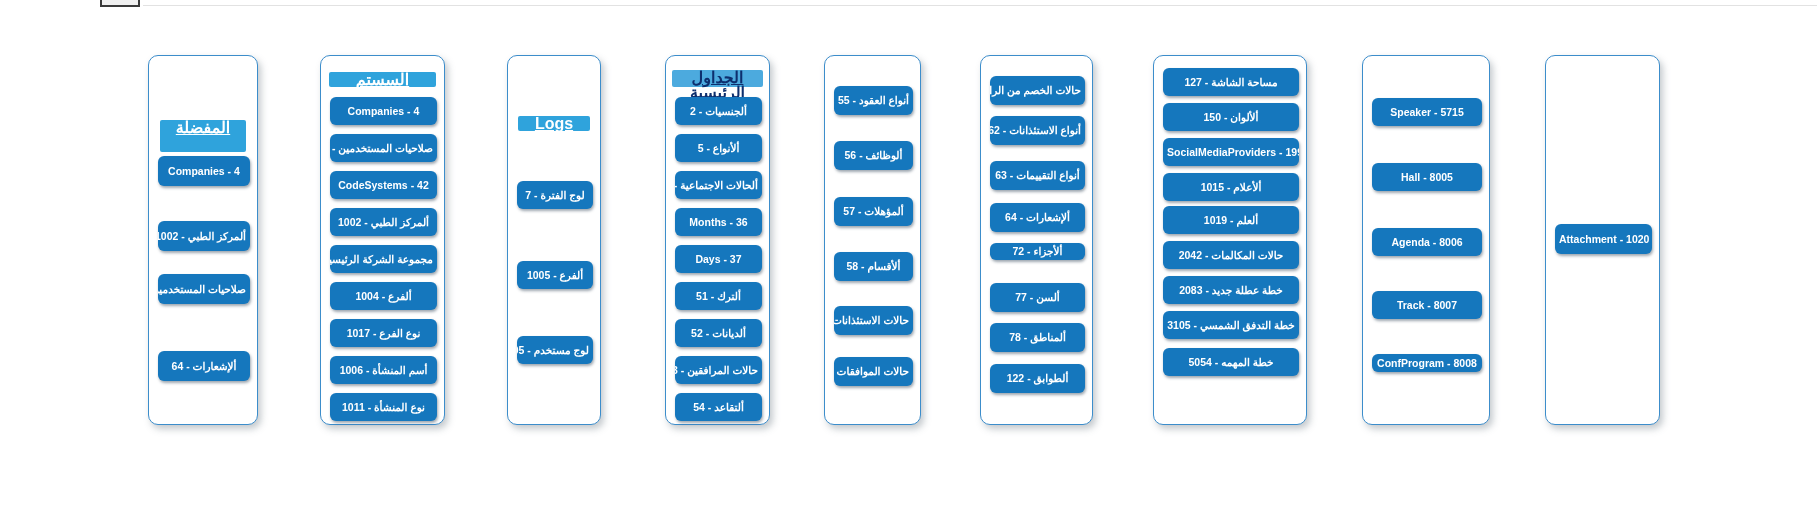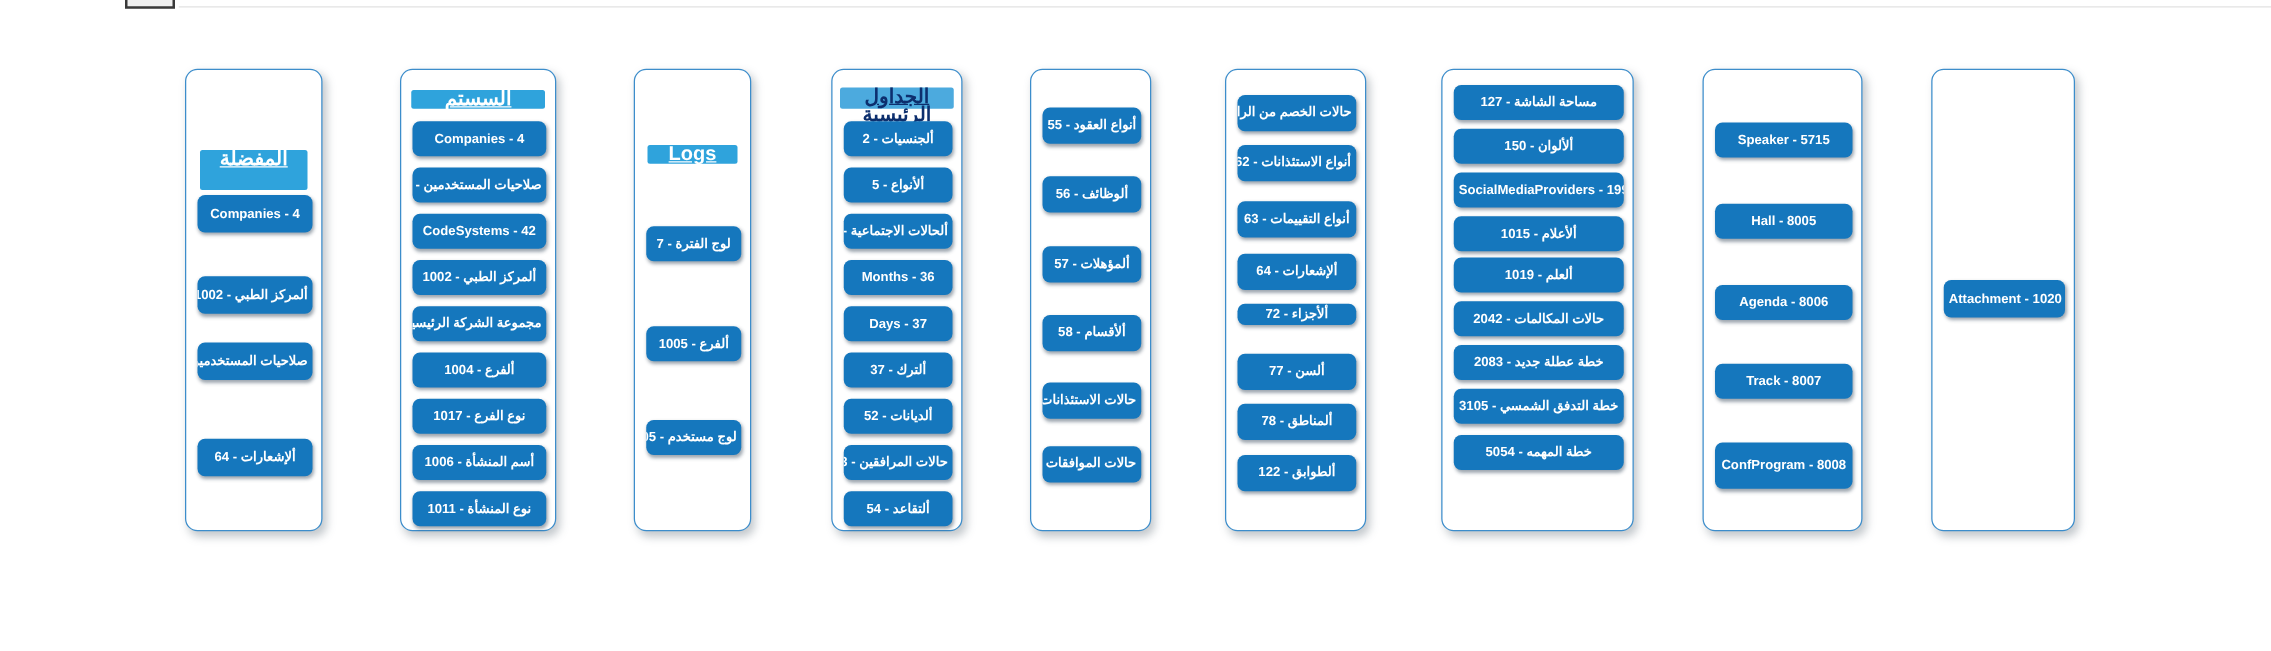--- a/index.html
+++ b/index.html
@@ -96,21 +96,21 @@
         <button class="tbl-btn" type="button" dir="auto" style="top: 205px; height: 28px; left: 9px; width: 76px;">ألفرع - 1005</button>
         <button class="tbl-btn" type="button" dir="auto" style="top: 280px; height: 28px; left: 9px; width: 76px;">لوج مستخدم - 1005</button>
       </div>
       <div class="card" style="left: 665px; top: 55px; width: 105px; height: 370px;">
         <div class="card-header darktext" style="top: 14px; height: 17px; left: 6px; right: 6px;">الجداول الرئيسية</div>
         <button class="tbl-btn" type="button" dir="auto" style="top: 41px; height: 28px; left: 9px; width: 87px;">ألجنسيات - 2</button>
         <button class="tbl-btn" type="button" dir="auto" style="top: 78px; height: 28px; left: 9px; width: 87px;">ألأنواع - 5</button>
         <button class="tbl-btn" type="button" dir="auto" style="top: 115px; height: 28px; left: 9px; width: 87px;">ألحالات الاجتماعية - 6</button>
         <button class="tbl-btn" type="button" dir="auto" style="top: 152px; height: 28px; left: 9px; width: 87px;">Months - 36</button>
         <button class="tbl-btn" type="button" dir="auto" style="top: 189px; height: 28px; left: 9px; width: 87px;">Days - 37</button>
-        <button class="tbl-btn" type="button" dir="auto" style="top: 226px; height: 28px; left: 9px; width: 87px;">ألترك - 37</button>
+        <button class="tbl-btn" type="button" dir="auto" style="top: 226px; height: 28px; left: 9px; width: 87px;">ألترك - 51</button>
         <button class="tbl-btn" type="button" dir="auto" style="top: 263px; height: 28px; left: 9px; width: 87px;">ألديانات - 52</button>
         <button class="tbl-btn" type="button" dir="auto" style="top: 300px; height: 28px; left: 9px; width: 87px;">حالات المرافقين - 53</button>
         <button class="tbl-btn" type="button" dir="auto" style="top: 337px; height: 28px; left: 9px; width: 87px;">ألتقاعد - 54</button>
       </div>
       <div class="card" style="left: 824px; top: 55px; width: 97px; height: 370px;">
         <button class="tbl-btn" type="button" dir="auto" style="top: 30px; height: 29px; left: 9px; width: 79px;">أنواع العقود - 55</button>
         <button class="tbl-btn" type="button" dir="auto" style="top: 85px; height: 29px; left: 9px; width: 79px;">ألوظائف - 56</button>
         <button class="tbl-btn" type="button" dir="auto" style="top: 141px; height: 29px; left: 9px; width: 79px;">ألمؤهلات - 57</button>
         <button class="tbl-btn" type="button" dir="auto" style="top: 196px; height: 29px; left: 9px; width: 79px;">ألأقسام - 58</button>
         <button class="tbl-btn" type="button" dir="auto" style="top: 250px; height: 29px; left: 9px; width: 79px;">حالات الاستئذانات - 59</button>
@@ -135,19 +135,19 @@
         <button class="tbl-btn" type="button" dir="auto" style="top: 185px; height: 28px; left: 9px; width: 136px;">حالات المكالمات - 2042</button>
         <button class="tbl-btn" type="button" dir="auto" style="top: 220px; height: 28px; left: 9px; width: 136px;">خطة عطلة جديد - 2083</button>
         <button class="tbl-btn" type="button" dir="auto" style="top: 255px; height: 28px; left: 9px; width: 136px;">خطة التدفق الشمسي - 3105</button>
         <button class="tbl-btn" type="button" dir="auto" style="top: 292px; height: 28px; left: 9px; width: 136px;">خطة المهمه - 5054</button>
       </div>
       <div class="card" style="left: 1362px; top: 55px; width: 128px; height: 370px;">
         <button class="tbl-btn" type="button" dir="auto" style="top: 42px; height: 28px; left: 9px; width: 110px;">Speaker - 5715</button>
         <button class="tbl-btn" type="button" dir="auto" style="top: 107px; height: 28px; left: 9px; width: 110px;">Hall - 8005</button>
         <button class="tbl-btn" type="button" dir="auto" style="top: 172px; height: 28px; left: 9px; width: 110px;">Agenda - 8006</button>
         <button class="tbl-btn" type="button" dir="auto" style="top: 235px; height: 28px; left: 9px; width: 110px;">Track - 8007</button>
-        <button class="tbl-btn" type="button" dir="auto" style="top: 298px; height: 37px; left: 9px; width: 110px;">ConfProgram - 8008</button>
+        <button class="tbl-btn" type="button" dir="auto" style="top: 298px; height: 18px; left: 9px; width: 110px;">ConfProgram - 8008</button>
       </div>
       <div class="card" style="left: 1545px; top: 55px; width: 115px; height: 370px;">
         <button class="tbl-btn" type="button" dir="auto" style="top: 168px; height: 30px; left: 9px; width: 97px;">Attachment - 1020</button>
       </div>
     </div>
 </div>
 
 </body></html>

